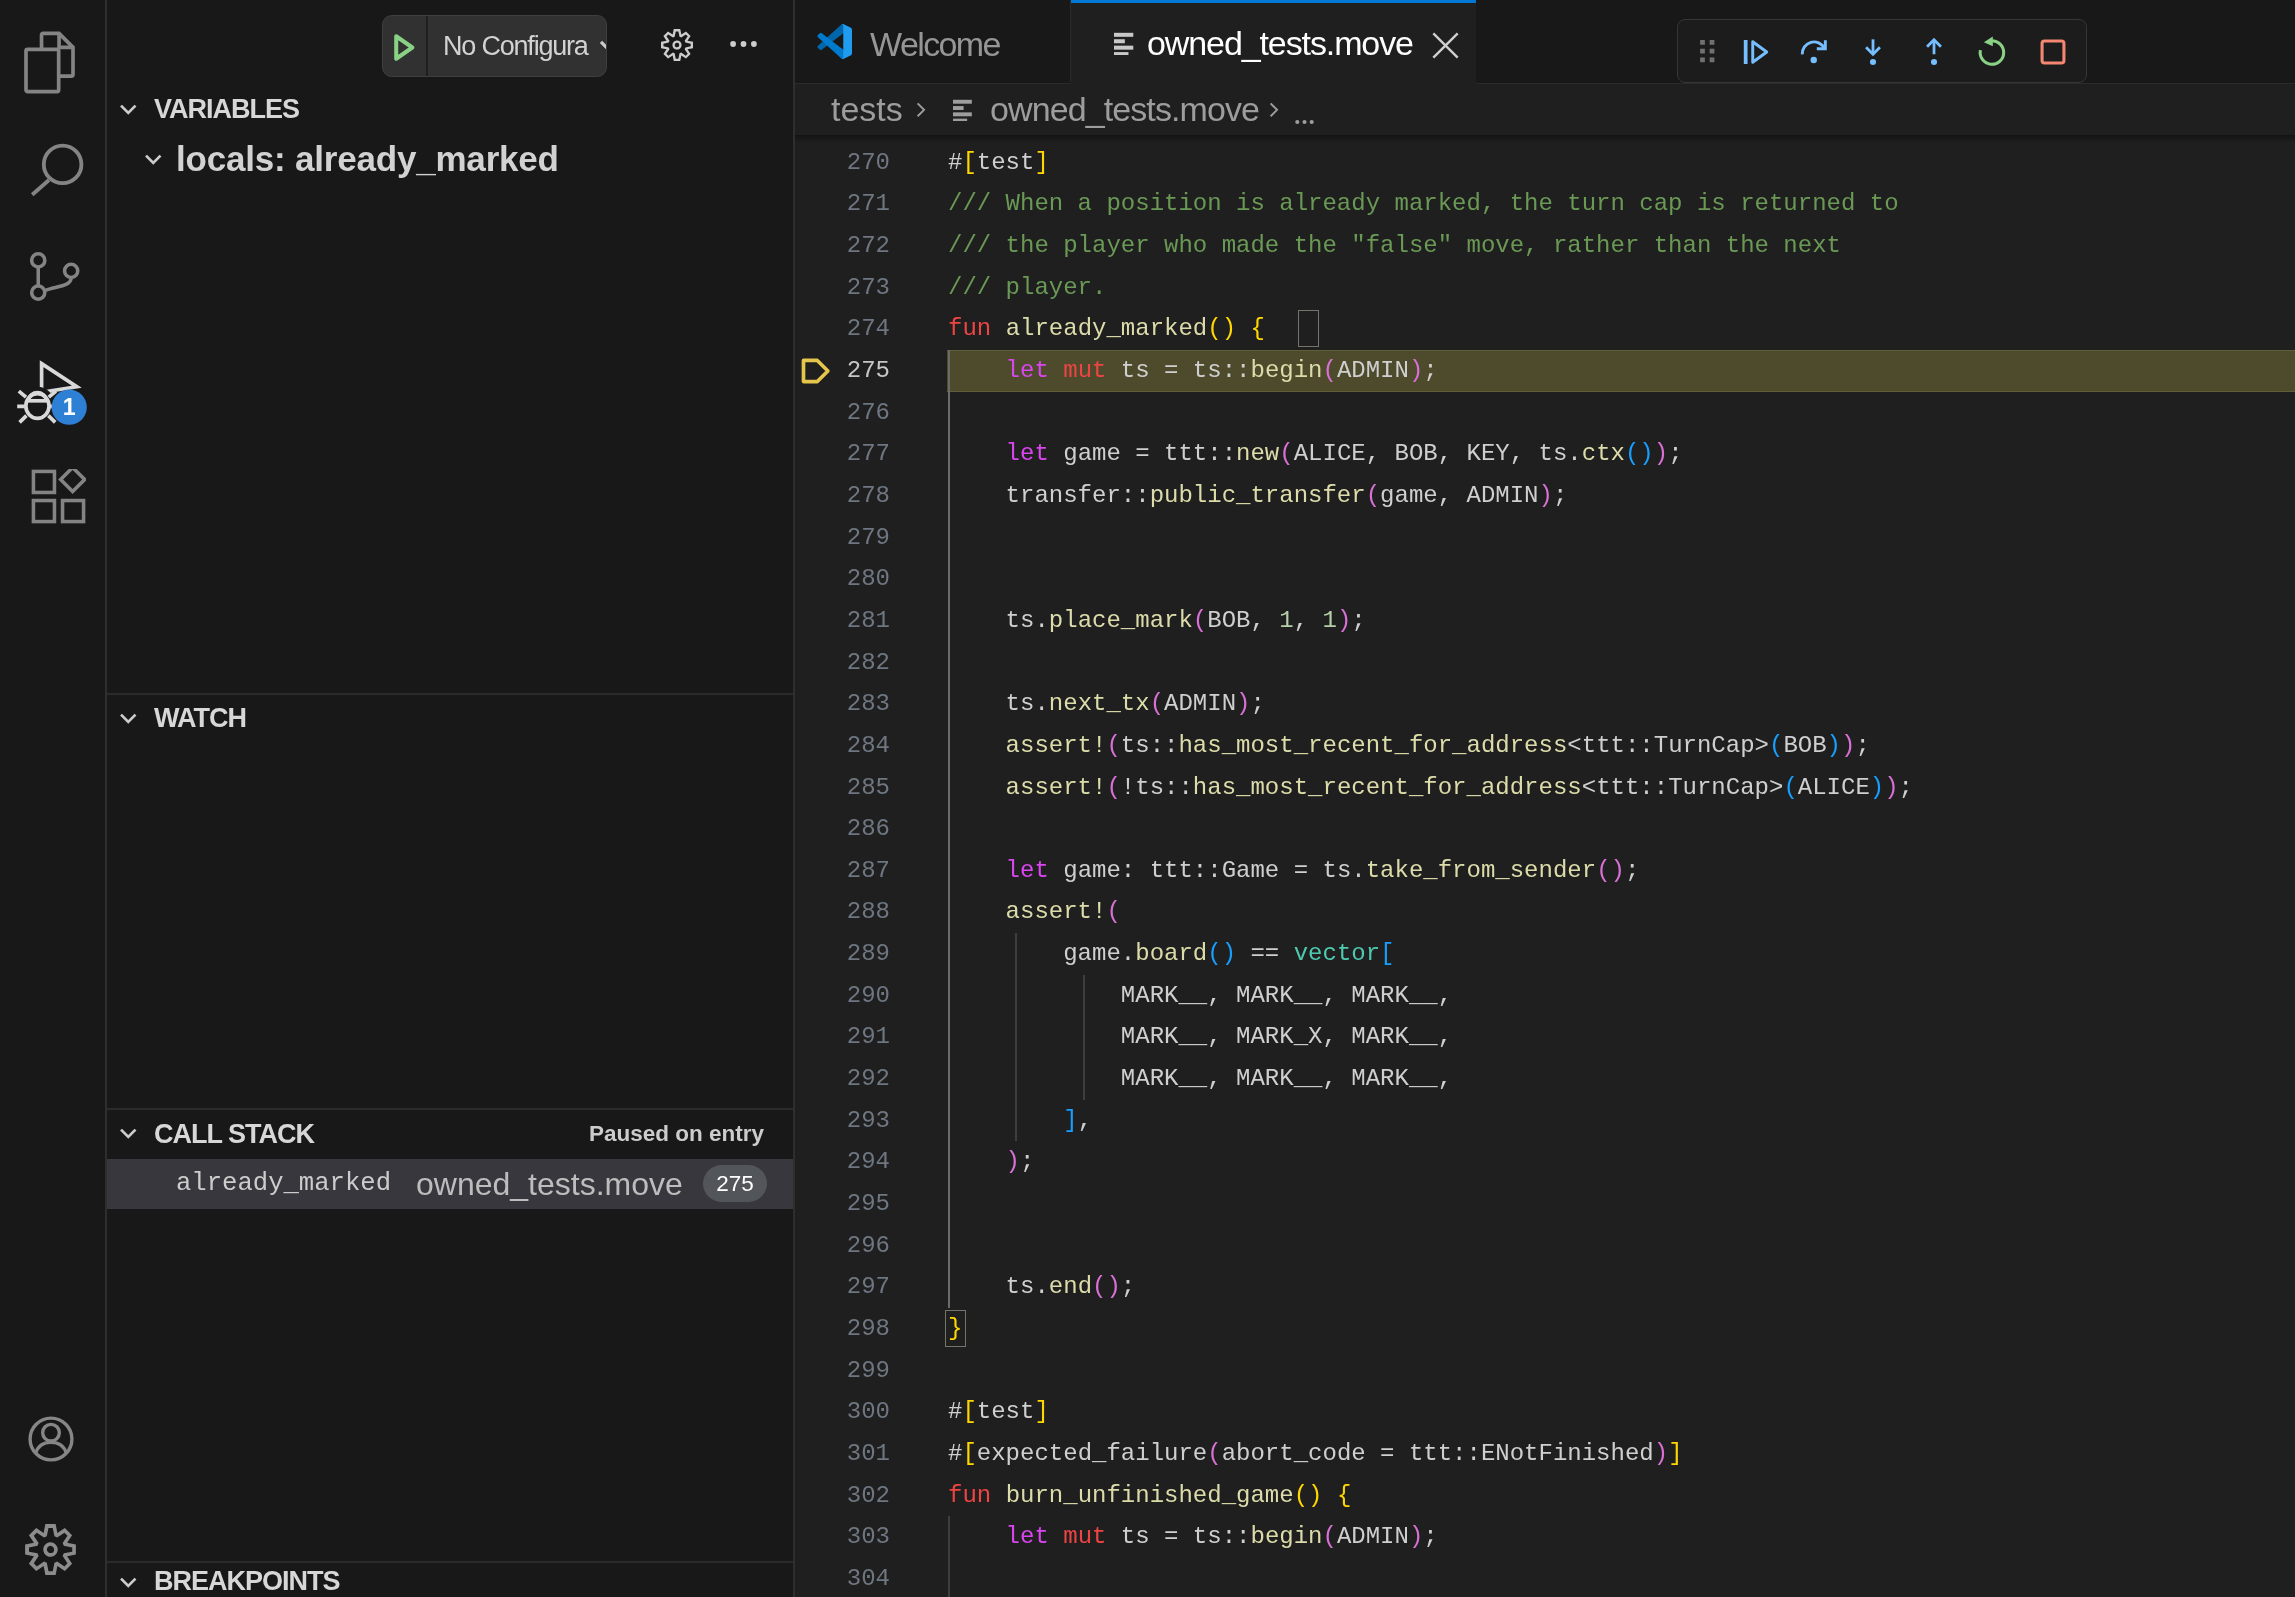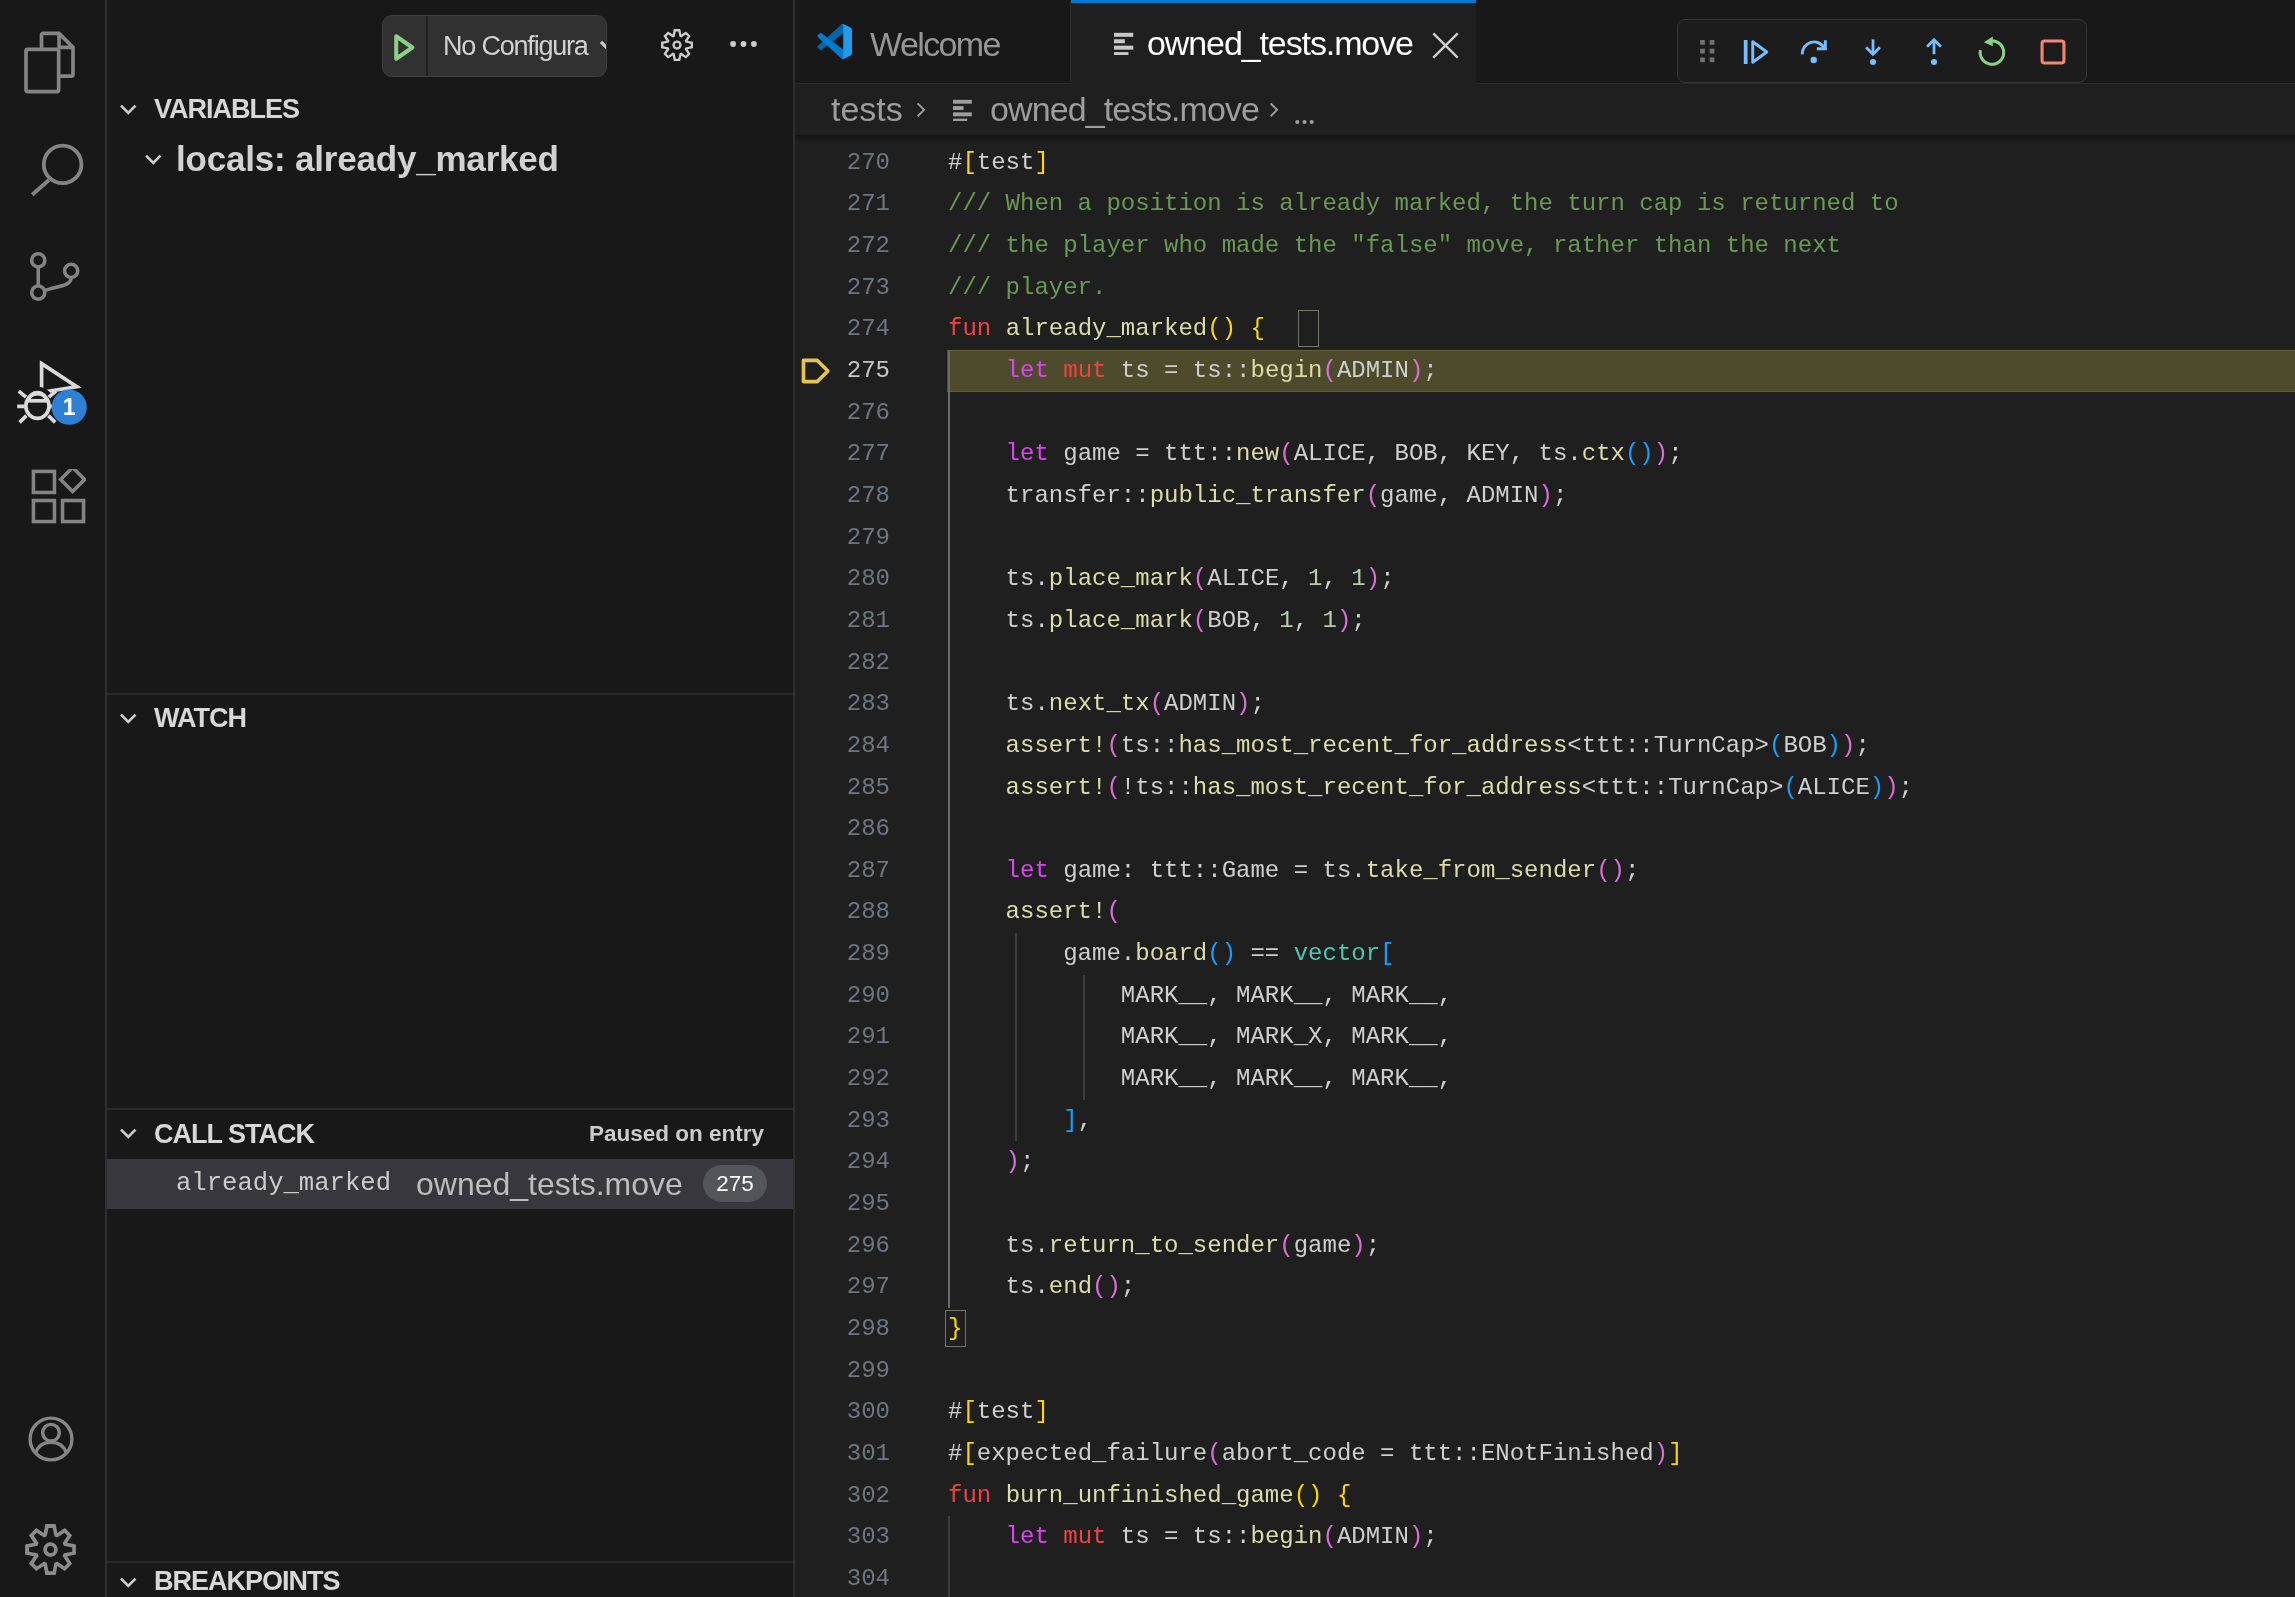--- a/index.html
+++ b/index.html
@@ -260,37 +260,37 @@
 <div class="ln" style="top:142px"><span class="num">270</span><span class="code"><span class="d">#</span><span class="b1">[</span><span class="d">test</span><span class="b1">]</span></span></div>
 <div class="ln" style="top:183px"><span class="num">271</span><span class="code"><span class="c">/// When a position is already marked, the turn cap is returned to</span></span></div>
 <div class="ln" style="top:225px"><span class="num">272</span><span class="code"><span class="c">/// the player who made the "false" move, rather than the next</span></span></div>
 <div class="ln" style="top:267px"><span class="num">273</span><span class="code"><span class="c">/// player.</span></span></div>
 <div class="ln" style="top:308px"><span class="num">274</span><span class="code"><span class="k">fun</span><span class="d"> </span><span class="f">already_marked</span><span class="b1">()</span><span class="d"> </span><span class="b1">{</span></span></div>
 <div class="ln" style="top:350px"><span class="num" style="color:#c6c6c6">275</span><span class="code"><span class="d">    </span><span class="l">let</span><span class="d"> </span><span class="k">mut</span><span class="d"> ts = ts::</span><span class="f">begin</span><span class="b2">(</span><span class="d">ADMIN</span><span class="b2">)</span><span class="d">;</span></span></div>
 <div class="ln" style="top:392px"><span class="num">276</span></div>
 <div class="ln" style="top:433px"><span class="num">277</span><span class="code"><span class="d">    </span><span class="l">let</span><span class="d"> game = ttt::</span><span class="f">new</span><span class="b2">(</span><span class="d">ALICE, BOB, KEY, ts.</span><span class="f">ctx</span><span class="b3">()</span><span class="b2">)</span><span class="d">;</span></span></div>
 <div class="ln" style="top:475px"><span class="num">278</span><span class="code"><span class="d">    transfer::</span><span class="f">public_transfer</span><span class="b2">(</span><span class="d">game, ADMIN</span><span class="b2">)</span><span class="d">;</span></span></div>
 <div class="ln" style="top:517px"><span class="num">279</span></div>
-<div class="ln" style="top:558px"><span class="num">280</span><span class="code"><span class="d">    ts.</span><span class="f">place_mark</span><span class="b2">(</span><span class="d">ALICE, </span><span class="n">1</span><span class="d">, </span><span class="n">1</span><span class="b2">)</span><span class="d">;</span></span></div>
+<div class="ln" style="top:558px"><span class="num">280</span></div>
 <div class="ln" style="top:600px"><span class="num">281</span><span class="code"><span class="d">    ts.</span><span class="f">place_mark</span><span class="b2">(</span><span class="d">BOB, </span><span class="n">1</span><span class="d">, </span><span class="n">1</span><span class="b2">)</span><span class="d">;</span></span></div>
 <div class="ln" style="top:642px"><span class="num">282</span></div>
 <div class="ln" style="top:683px"><span class="num">283</span><span class="code"><span class="d">    ts.</span><span class="f">next_tx</span><span class="b2">(</span><span class="d">ADMIN</span><span class="b2">)</span><span class="d">;</span></span></div>
 <div class="ln" style="top:725px"><span class="num">284</span><span class="code"><span class="d">    </span><span class="f">assert!</span><span class="b2">(</span><span class="d">ts::</span><span class="f">has_most_recent_for_address</span><span class="d">&lt;ttt::TurnCap&gt;</span><span class="b3">(</span><span class="d">BOB</span><span class="b3">)</span><span class="b2">)</span><span class="d">;</span></span></div>
 <div class="ln" style="top:767px"><span class="num">285</span><span class="code"><span class="d">    </span><span class="f">assert!</span><span class="b2">(</span><span class="d">!ts::</span><span class="f">has_most_recent_for_address</span><span class="d">&lt;ttt::TurnCap&gt;</span><span class="b3">(</span><span class="d">ALICE</span><span class="b3">)</span><span class="b2">)</span><span class="d">;</span></span></div>
 <div class="ln" style="top:808px"><span class="num">286</span></div>
 <div class="ln" style="top:850px"><span class="num">287</span><span class="code"><span class="d">    </span><span class="l">let</span><span class="d"> game: ttt::Game = ts.</span><span class="f">take_from_sender</span><span class="b2">()</span><span class="d">;</span></span></div>
 <div class="ln" style="top:891px"><span class="num">288</span><span class="code"><span class="d">    </span><span class="f">assert!</span><span class="b2">(</span></span></div>
 <div class="ln" style="top:933px"><span class="num">289</span><span class="code"><span class="d">        game.</span><span class="f">board</span><span class="b3">()</span><span class="d"> == </span><span class="t">vector</span><span class="b3">[</span></span></div>
 <div class="ln" style="top:975px"><span class="num">290</span><span class="code"><span class="d">            MARK__, MARK__, MARK__,</span></span></div>
 <div class="ln" style="top:1016px"><span class="num">291</span><span class="code"><span class="d">            MARK__, MARK_X, MARK__,</span></span></div>
 <div class="ln" style="top:1058px"><span class="num">292</span><span class="code"><span class="d">            MARK__, MARK__, MARK__,</span></span></div>
 <div class="ln" style="top:1100px"><span class="num">293</span><span class="code"><span class="d">        </span><span class="b3">]</span><span class="d">,</span></span></div>
 <div class="ln" style="top:1141px"><span class="num">294</span><span class="code"><span class="d">    </span><span class="b2">)</span><span class="d">;</span></span></div>
 <div class="ln" style="top:1183px"><span class="num">295</span></div>
-<div class="ln" style="top:1225px"><span class="num">296</span><span class="code"><span class="d">    ts.</span><span class="f">return_to_sender</span><span class="b2">(</span><span class="d">game</span><span class="b2">)</span><span class="d">;</span></span></div>
+<div class="ln" style="top:1225px"><span class="num">296</span></div>
 <div class="ln" style="top:1266px"><span class="num">297</span><span class="code"><span class="d">    ts.</span><span class="f">end</span><span class="b2">()</span><span class="d">;</span></span></div>
 <div class="ln" style="top:1308px"><span class="num">298</span><span class="code"><span class="b1">}</span></span></div>
 <div class="ln" style="top:1350px"><span class="num">299</span></div>
 <div class="ln" style="top:1391px"><span class="num">300</span><span class="code"><span class="d">#</span><span class="b1">[</span><span class="d">test</span><span class="b1">]</span></span></div>
 <div class="ln" style="top:1433px"><span class="num">301</span><span class="code"><span class="d">#</span><span class="b1">[</span><span class="d">expected_failure</span><span class="b2">(</span><span class="d">abort_code = ttt::ENotFinished</span><span class="b2">)</span><span class="b1">]</span></span></div>
 <div class="ln" style="top:1475px"><span class="num">302</span><span class="code"><span class="k">fun</span><span class="d"> </span><span class="f">burn_unfinished_game</span><span class="b1">()</span><span class="d"> </span><span class="b1">{</span></span></div>
 <div class="ln" style="top:1516px"><span class="num">303</span><span class="code"><span class="d">    </span><span class="l">let</span><span class="d"> </span><span class="k">mut</span><span class="d"> ts = ts::</span><span class="f">begin</span><span class="b2">(</span><span class="d">ADMIN</span><span class="b2">)</span><span class="d">;</span></span></div>
 <div class="ln" style="top:1558px"><span class="num">304</span></div>
 </div>
 

